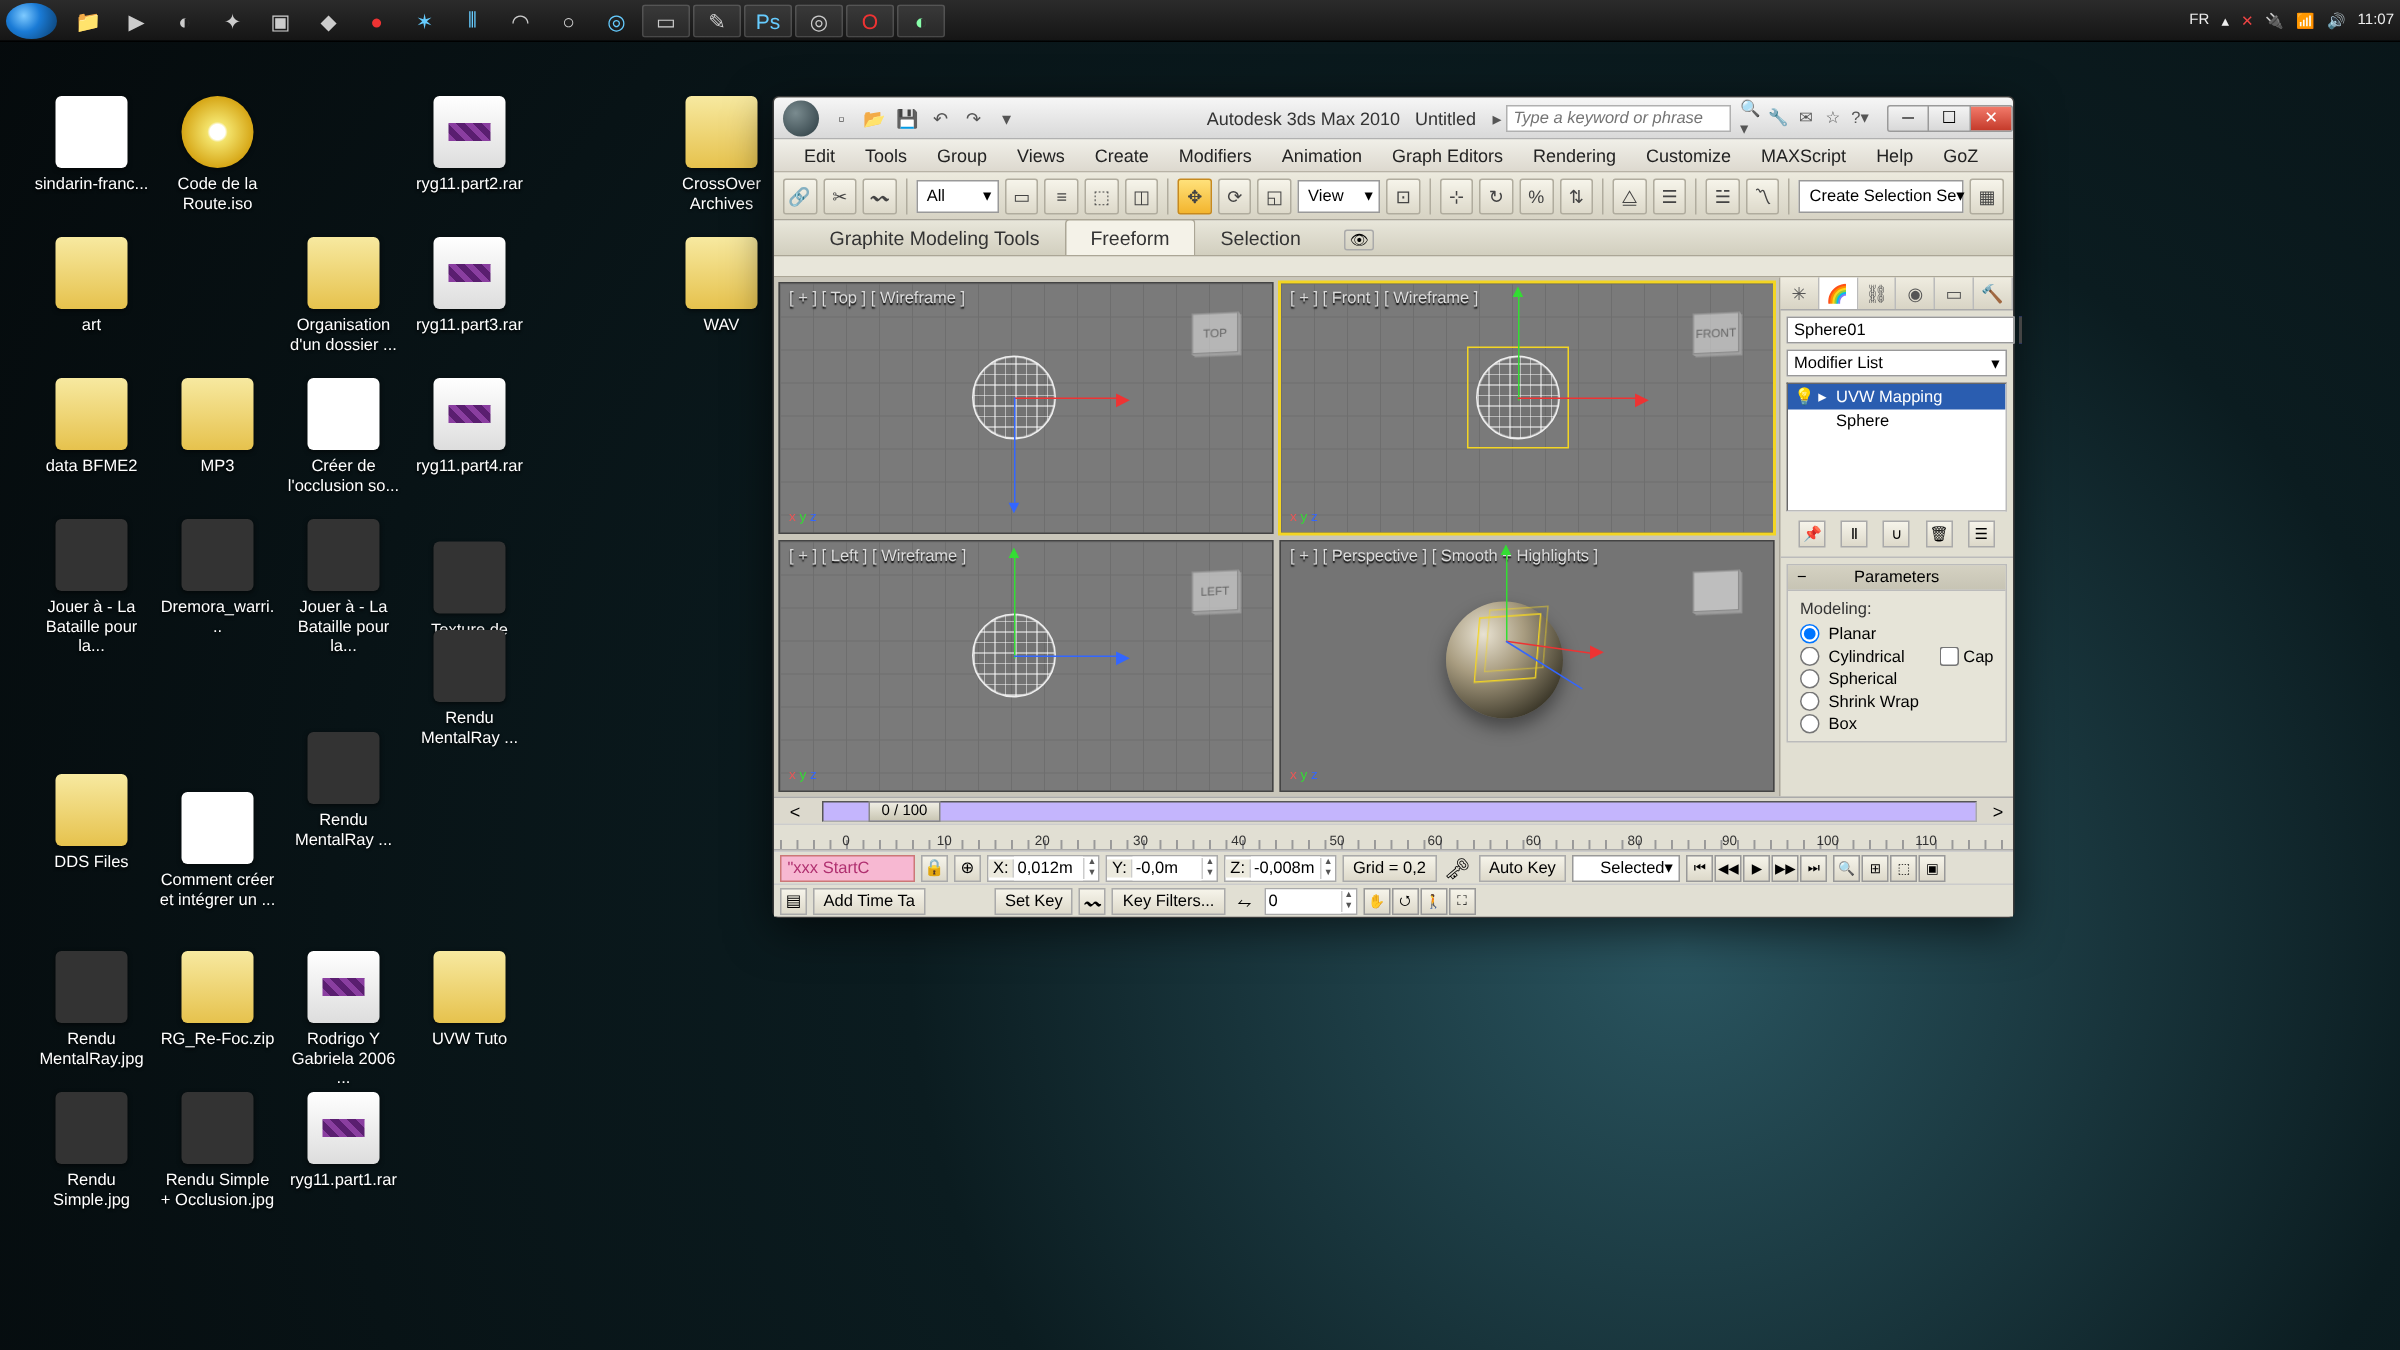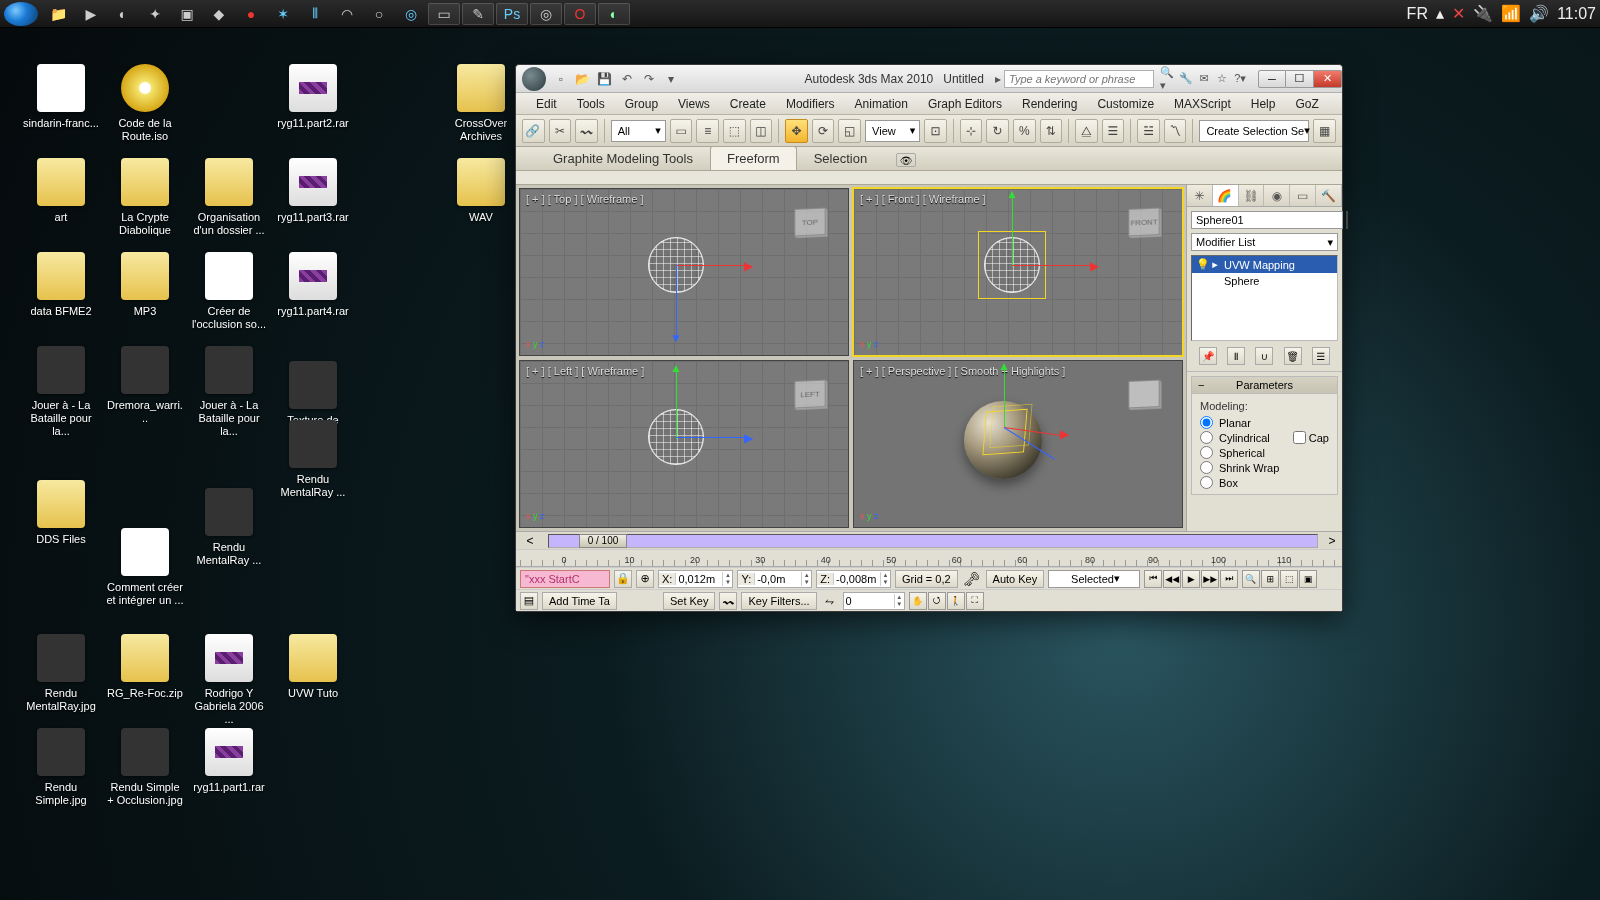--- a/index.html
+++ b/index.html
@@ -22,21 +22,21 @@
     background: radial-gradient(circle at 35% 35%, #7ecaff 0%, #1a7bd6 40%, #0b3a66 100%);
     margin-right: 6px;
   }
   .tb-icons { display: flex; gap: 2px; align-items: center; }
   .tb-icon {
     width: 30px; height: 22px; display: flex; align-items: center; justify-content: center;
     font-size: 14px; color: #ccc; border-radius: 2px;
   }
   .tb-icon.active { background: rgba(255,255,255,0.12); box-shadow: inset 0 0 0 1px rgba(255,255,255,0.3); }
   .tb-icon.square { width:32px; background: rgba(255,255,255,0.08); box-shadow: inset 0 0 0 1px rgba(255,255,255,0.15);}
-  .taskbar-right { margin-left: auto; display: flex; align-items: center; gap: 8px; color: #eee; font-size: 16px; }
+  .taskbar-right { margin-left: auto; display: flex; align-items: center; gap: 8px; color: #eee; font-size: 10px; }
   
   .desktop { position: absolute; top: 28px; left: 0; width: 1600px; height: 872px; z-index: 1; }
   .dicon { position: absolute; width: 82px; text-align: center; color: #fff; font-size: 11px; cursor: pointer; }
   .dicon-img {
     width: 48px; height: 48px; margin: 0 auto 4px;
     background: linear-gradient(#f7e9a0, #e6c24d); border-radius: 4px;
     box-shadow: 0 1px 3px rgba(0,0,0,0.5);
   }
   .dicon-img.rar { background: linear-gradient(#fff, #ddd); position:relative; }
   .dicon-img.rar::after { content:""; position:absolute; left:10px; right:10px; top:18px; height:12px; background:repeating-linear-gradient(45deg,#8a3ea0 0 4px,#5a1e70 4px 8px); }
@@ -217,39 +217,35 @@
       <div class="dicon-lbl">art</div>
     </div>
     <div class="dicon" style="left: 20px; top: 224px;">
       <div class="dicon-img "></div>
       <div class="dicon-lbl">data BFME2</div>
     </div>
     <div class="dicon" style="left: 20px; top: 318px;">
       <div class="dicon-img img"></div>
       <div class="dicon-lbl">Jouer à - La Bataille pour la...</div>
     </div>
-    <div class="dicon" style="left: 20px; top: 452px;">
+    <div class="dicon" style="left: 20px; top: 488px;">
       <div class="dicon-img "></div>
       <div class="dicon-lbl">DDS Files</div>
     </div>
     <div class="dicon" style="left: 20px; top: 606px;">
       <div class="dicon-img img"></div>
       <div class="dicon-lbl">Rendu MentalRay.jpg</div>
     </div>
     <div class="dicon" style="left: 20px; top: 700px;">
       <div class="dicon-img img"></div>
       <div class="dicon-lbl">Rendu Simple.jpg</div>
     </div>
     <div class="dicon" style="left: 104px; top: 36px;">
       <div class="dicon-img disc"></div>
       <div class="dicon-lbl">Code de la Route.iso</div>
-    </div>
-    <div class="dicon" style="left: 104px; top: 130px;">
-      <div class="dicon-img "></div>
-      <div class="dicon-lbl">La Crypte Diabolique</div>
     </div>
     <div class="dicon" style="left: 104px; top: 224px;">
       <div class="dicon-img "></div>
       <div class="dicon-lbl">MP3</div>
     </div>
     <div class="dicon" style="left: 104px; top: 318px;">
       <div class="dicon-img img"></div>
       <div class="dicon-lbl">Dremora_warri...</div>
     </div>
     <div class="dicon" style="left: 104px; top: 500px;">
@@ -561,21 +557,21 @@
           <span class="spn">▲<br>▼</span>
         </div>
       <div class="coord">
           <span class="lbl">Z:</span>
           <input value="-0,008m" style="">
           <span class="spn">▲<br>▼</span>
         </div>
       <div class="sbtn">Grid = 0,2</div>
       <div style="width:20px;text-align:center;font-size:14px">🗝</div>
       <div class="sbtn">Auto Key</div>
-      <div class="tb-drop" style="height:18px;width:92px;justify-content:center"><span>Selected</span>▾</div>
+      <div class="tb-drop" style="height:18px;width:72px;justify-content:flex-end"><span>Selected</span>▾</div>
       <div class="play-ctl">
         <span>⏮</span>
         <span>◀◀</span>
         <span>▶</span>
         <span>▶▶</span>
         <span>⏭</span>
       </div>
       <div class="nav-ctl">
         <span>🔍</span>
         <span>⊞</span>

